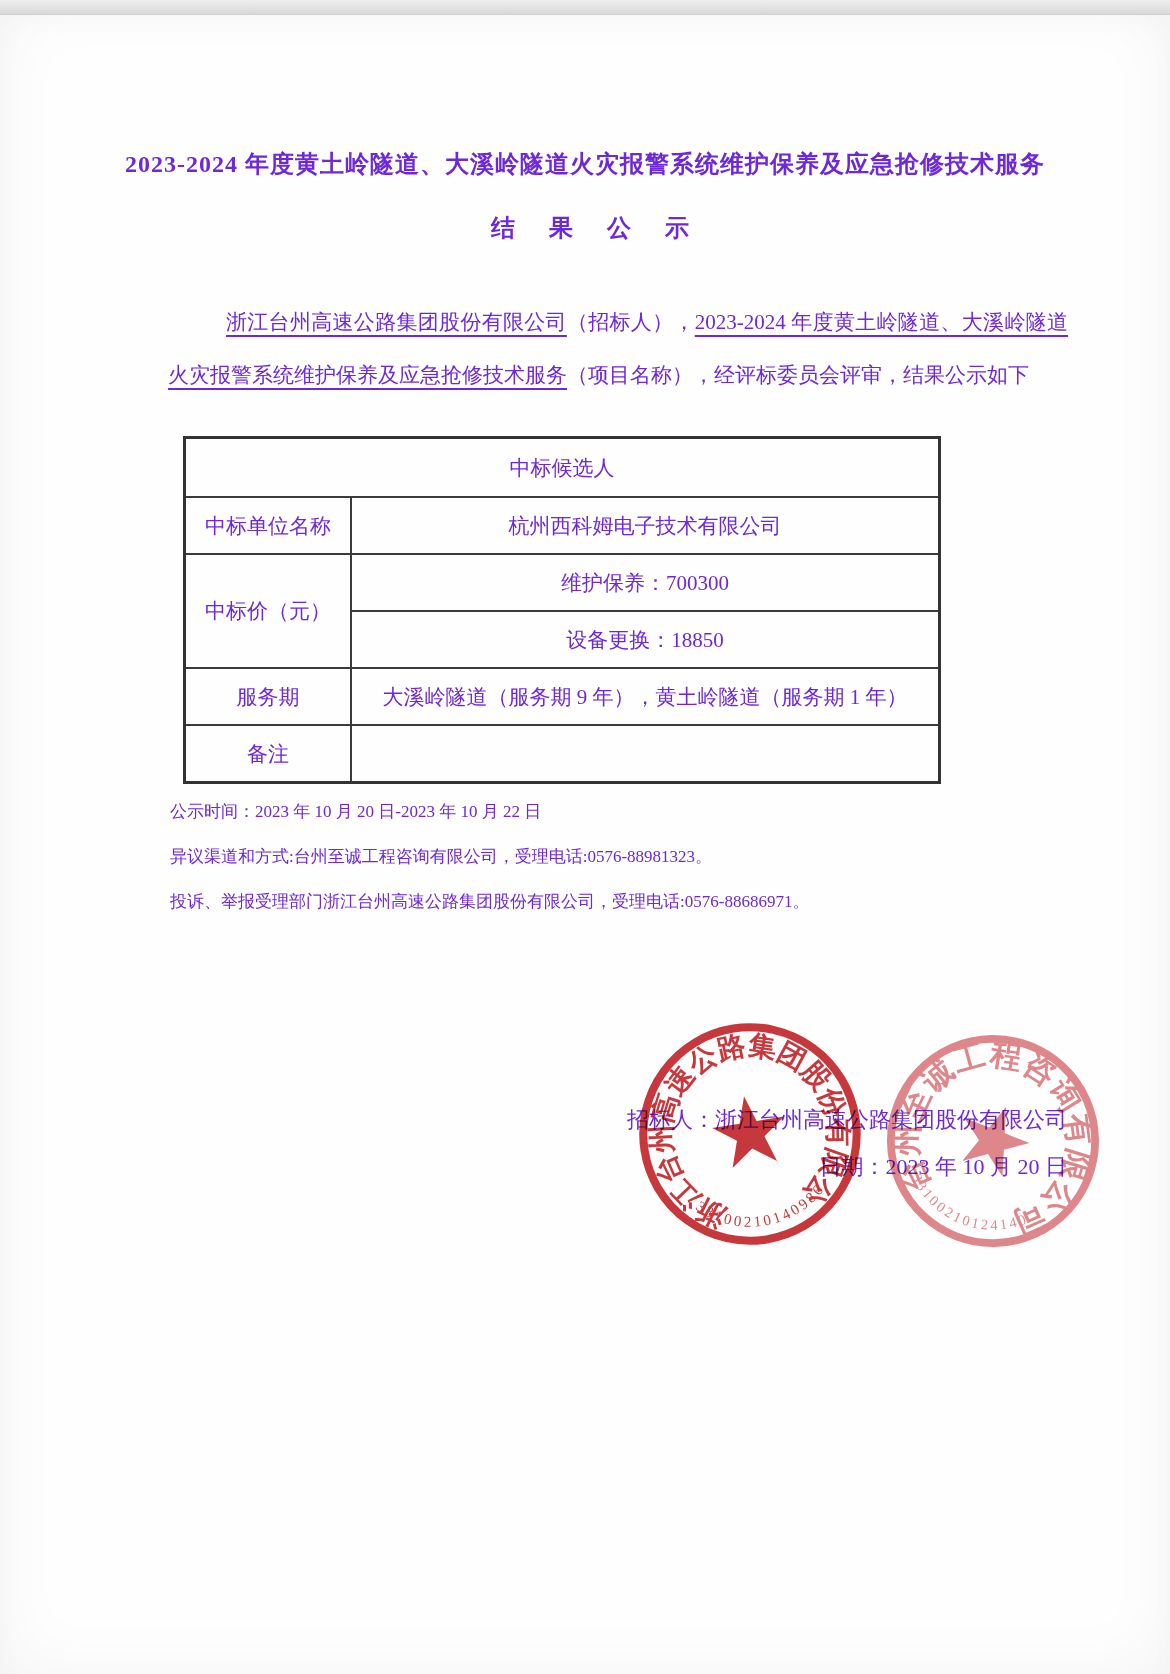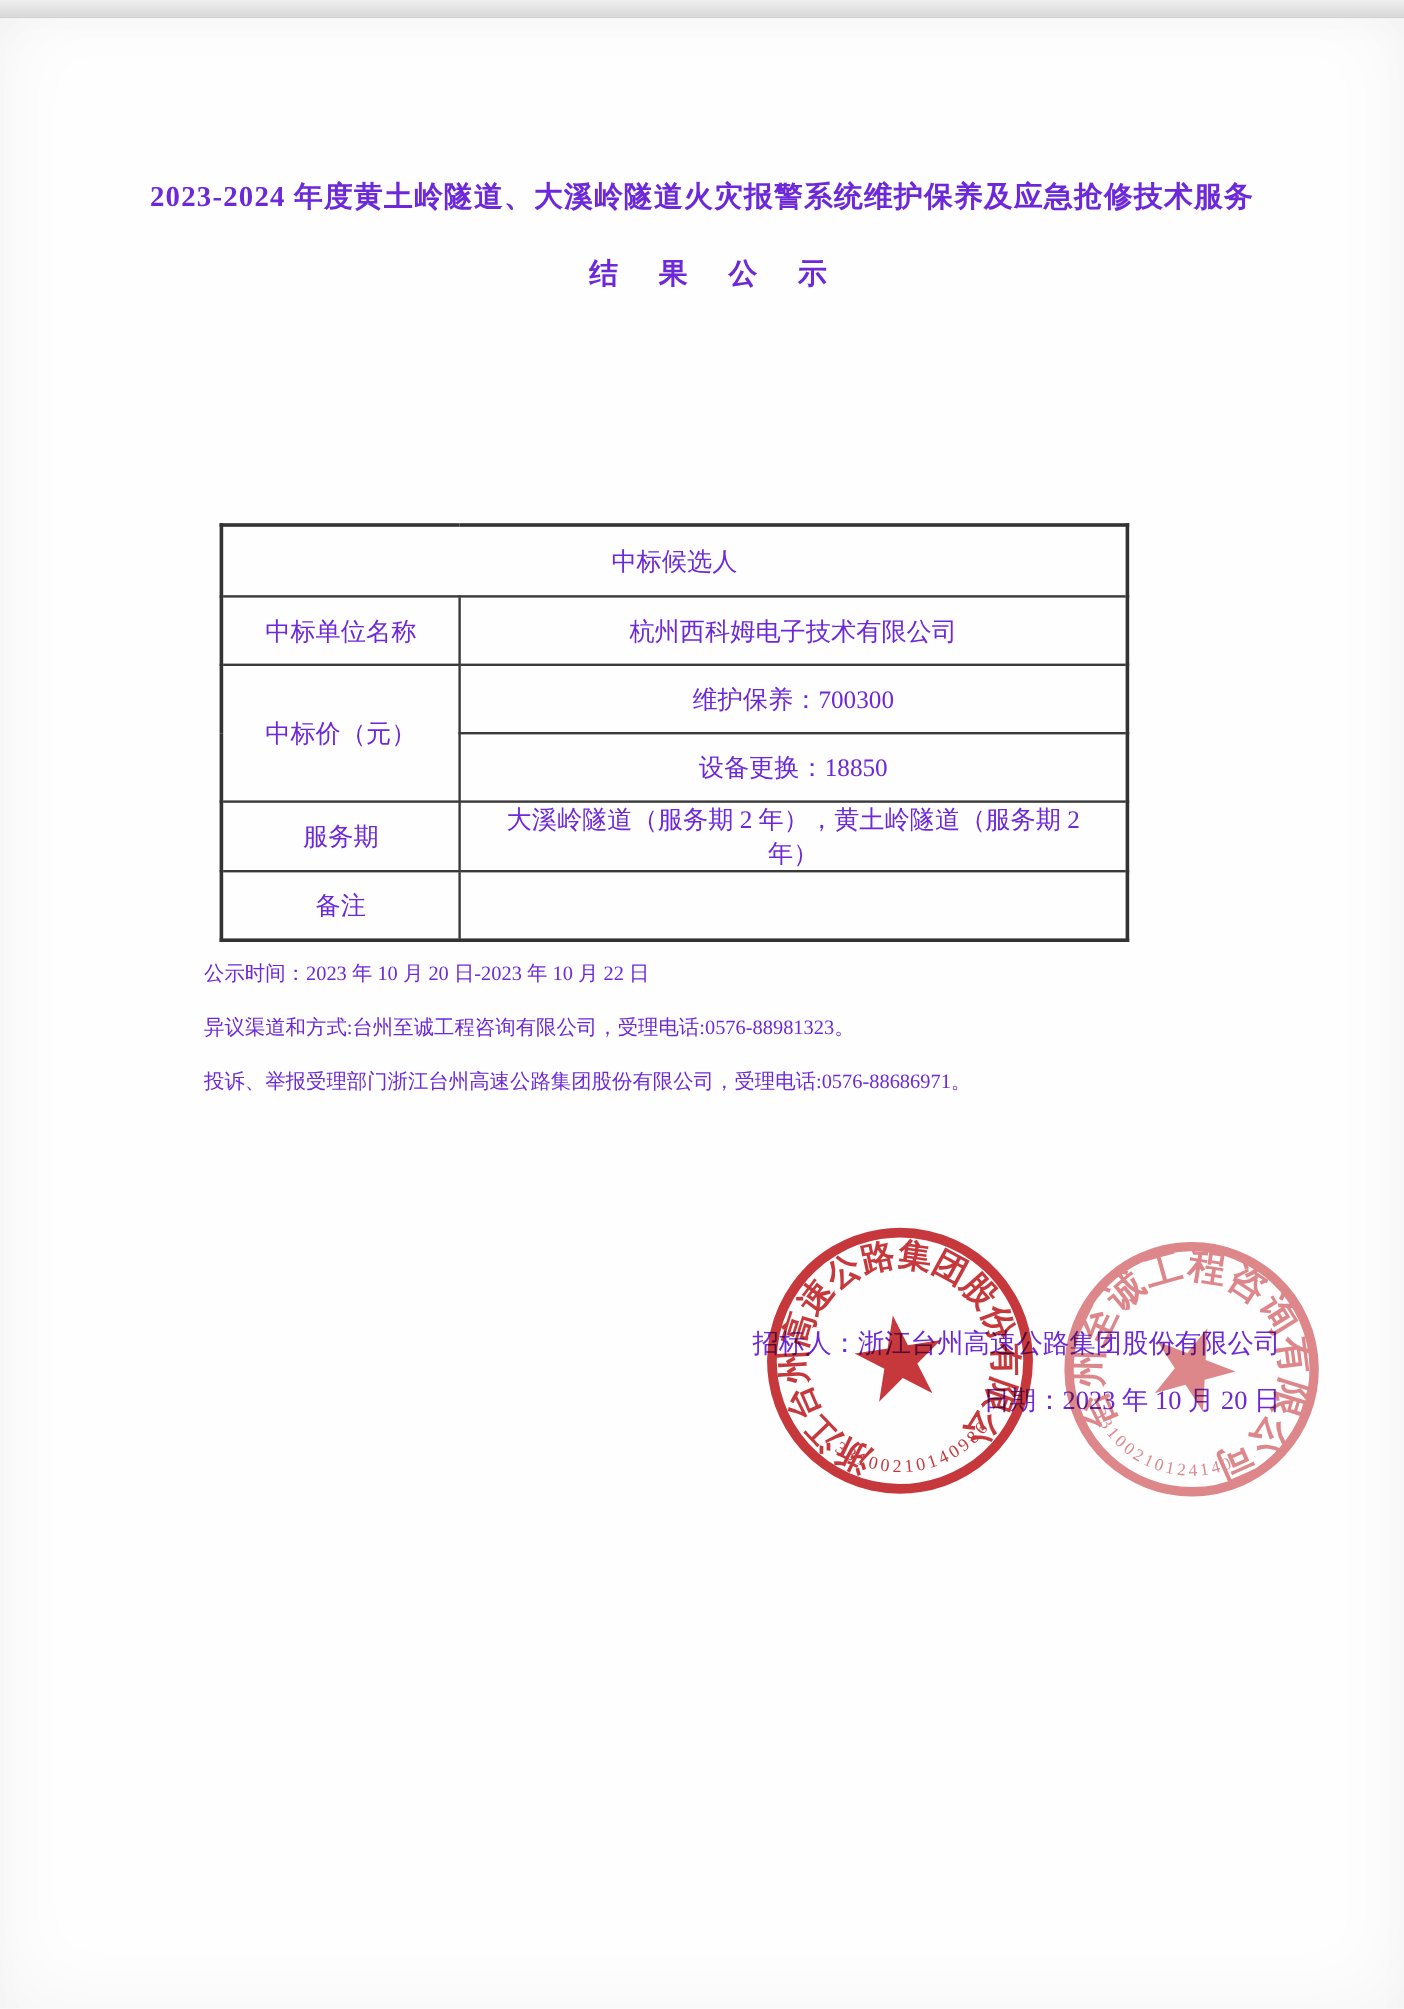--- a/index.html
+++ b/index.html
@@ -35,21 +35,21 @@
     text-decoration-thickness:1.5px;
   }
   table.result{
     position:absolute;top:436px;left:183px;
     width:758px;border-collapse:collapse;
     font-size:21px;
   }
   table.result td{
     border:2px solid #3a3a3a;
     text-align:center;vertical-align:middle;
-    padding:0 22px;
+    padding:0 6px;
   }
   table.result{border:3px solid #333;}
   td.h-header{height:57px;}
   td.h-row{height:55px;}
   .notes{
     position:absolute;top:789px;left:170px;width:920px;
     font-size:17px;line-height:45px;
   }
   .notes div{white-space:nowrap;}
   .signature{
@@ -68,40 +68,41 @@
 </style>
 </head>
 <body>
 
 <div id="page">
   <div class="top-strip"></div>
 
   <div class="title1">2023-2024 年度黄土岭隧道、大溪岭隧道火灾报警系统维护保养及应急抢修技术服务</div>
   <div class="title2">结 果 公 示</div>
 
+  <div class="intro"><span class="u">浙江台州高速公路集团股份有限公司</span><span>（招标人），</span><span class="u">2023-2024 年度黄土岭隧道、大溪岭隧道火灾报警系统维护保养及应急抢修技术服务</span><span>（项目名称），经评标委员会评审，结果公示如下</span></div>
 
   <table class="result">
     <tbody>
         <tr>
       <td colspan="2" class="h-header">中标候选人</td>
     </tr>
     <tr>
       <td class="h-row" style="width:152px;">中标单位名称</td>
       <td class="h-row">杭州西科姆电子技术有限公司</td>
     </tr>
     <tr>
       <td rowspan="2">中标价（元）</td>
       <td class="h-row">维护保养：700300</td>
     </tr>
     <tr>
       <td class="h-row">设备更换：18850</td>
     </tr>
     <tr>
       <td class="h-row">服务期</td>
-      <td class="h-row">大溪岭隧道（服务期 2 年），黄土岭隧道（服务期 2 年）</td>
+      <td class="h-row">大溪岭隧道（服务期 9 年），黄土岭隧道（服务期 1 年）</td>
     </tr>
     <tr>
       <td class="h-row">备注</td>
       <td class="h-row"></td>
     </tr>
   </tbody>
     </table>
 
   <div class="notes">
     <div>公示时间：2023 年 10 月 20 日-2023 年 10 月 22 日</div>

